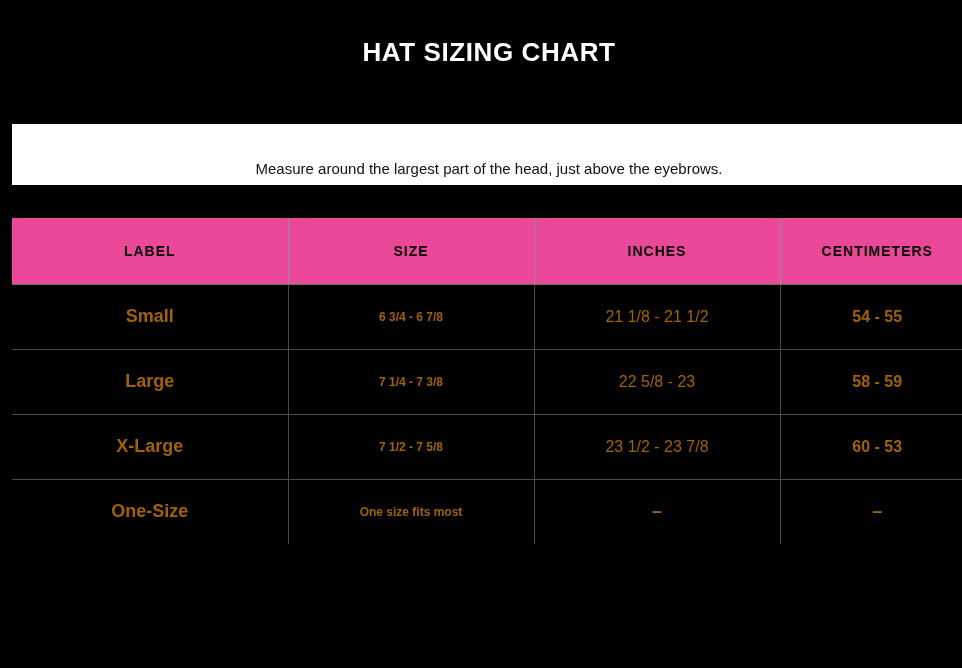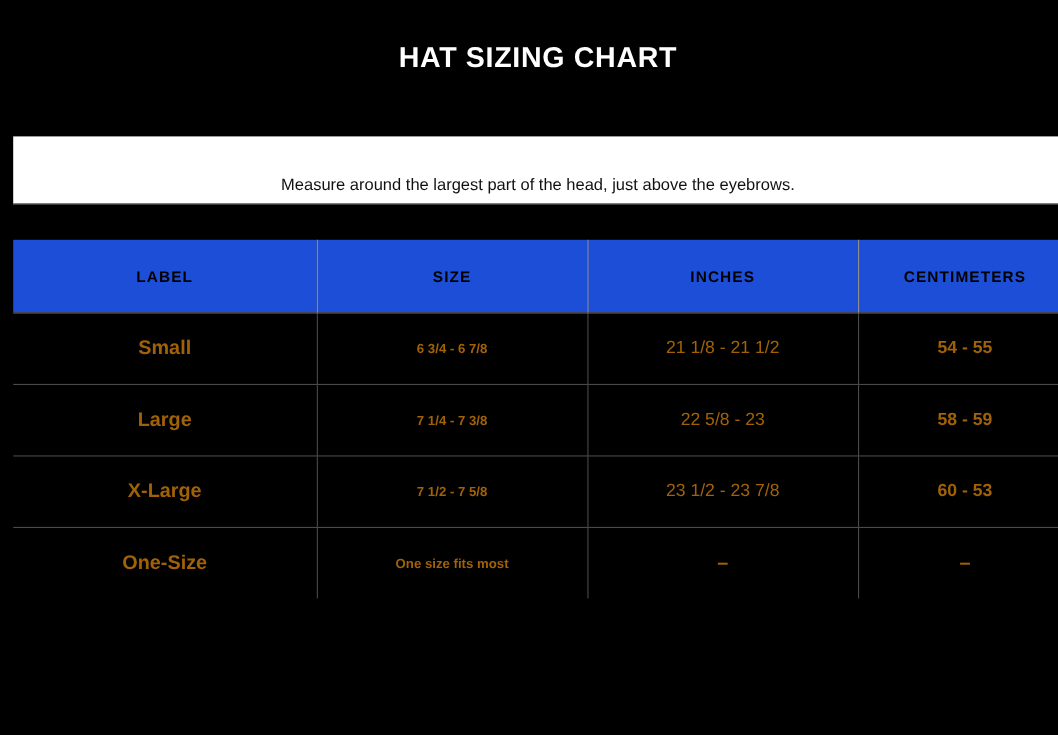--- a/index.html
+++ b/index.html
@@ -47,21 +47,21 @@
     width: 962px;
     border-collapse: collapse;
     table-layout: fixed;
   }
   col.c-label { width: 276px; }
   col.c-size { width: 246px; }
   col.c-inches { width: 246px; }
   col.c-cm { width: 194px; }
 
   thead th {
-    background: #1d4ed8;
+    background: #ec4899;
     color: #000000;
     font-size: 14px;
     font-weight: bold;
     letter-spacing: 1px;
     height: 66px;
     text-align: center;
     vertical-align: middle;
     border-right: 1px solid #8f8f8f;
     border-bottom: 1px solid #6d6d6d;
     margin-top: 24px;

